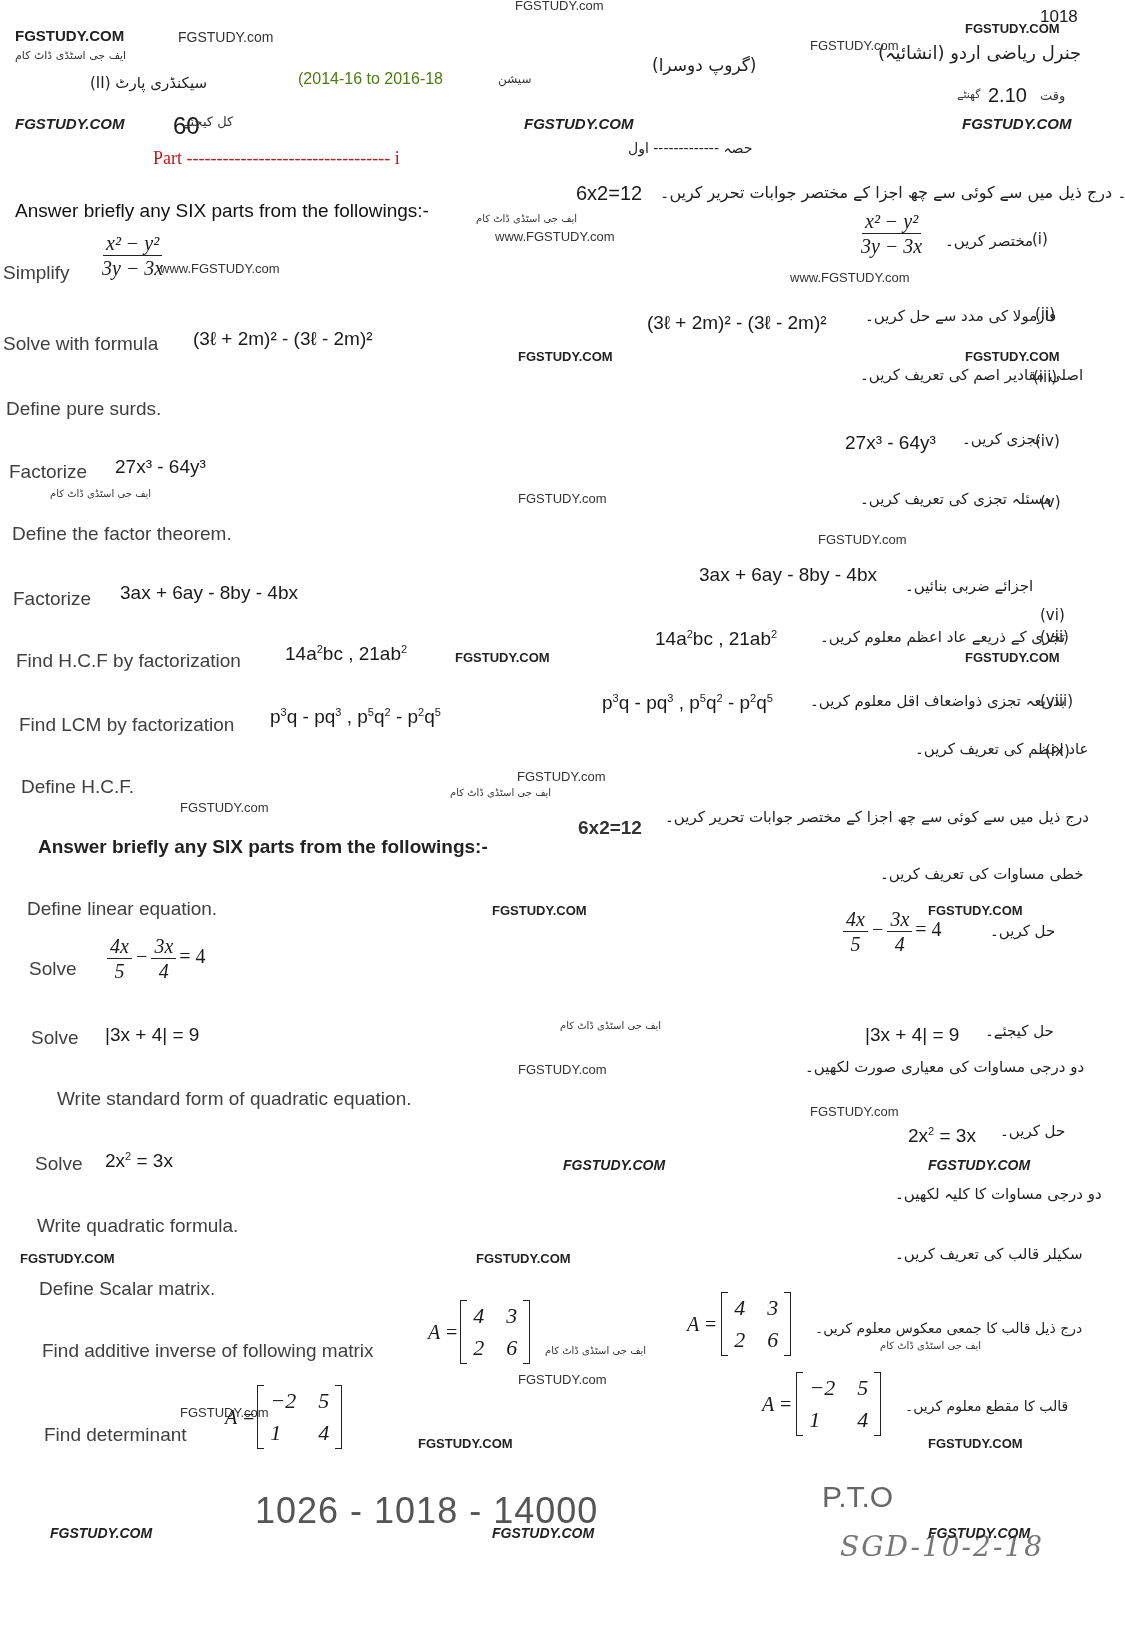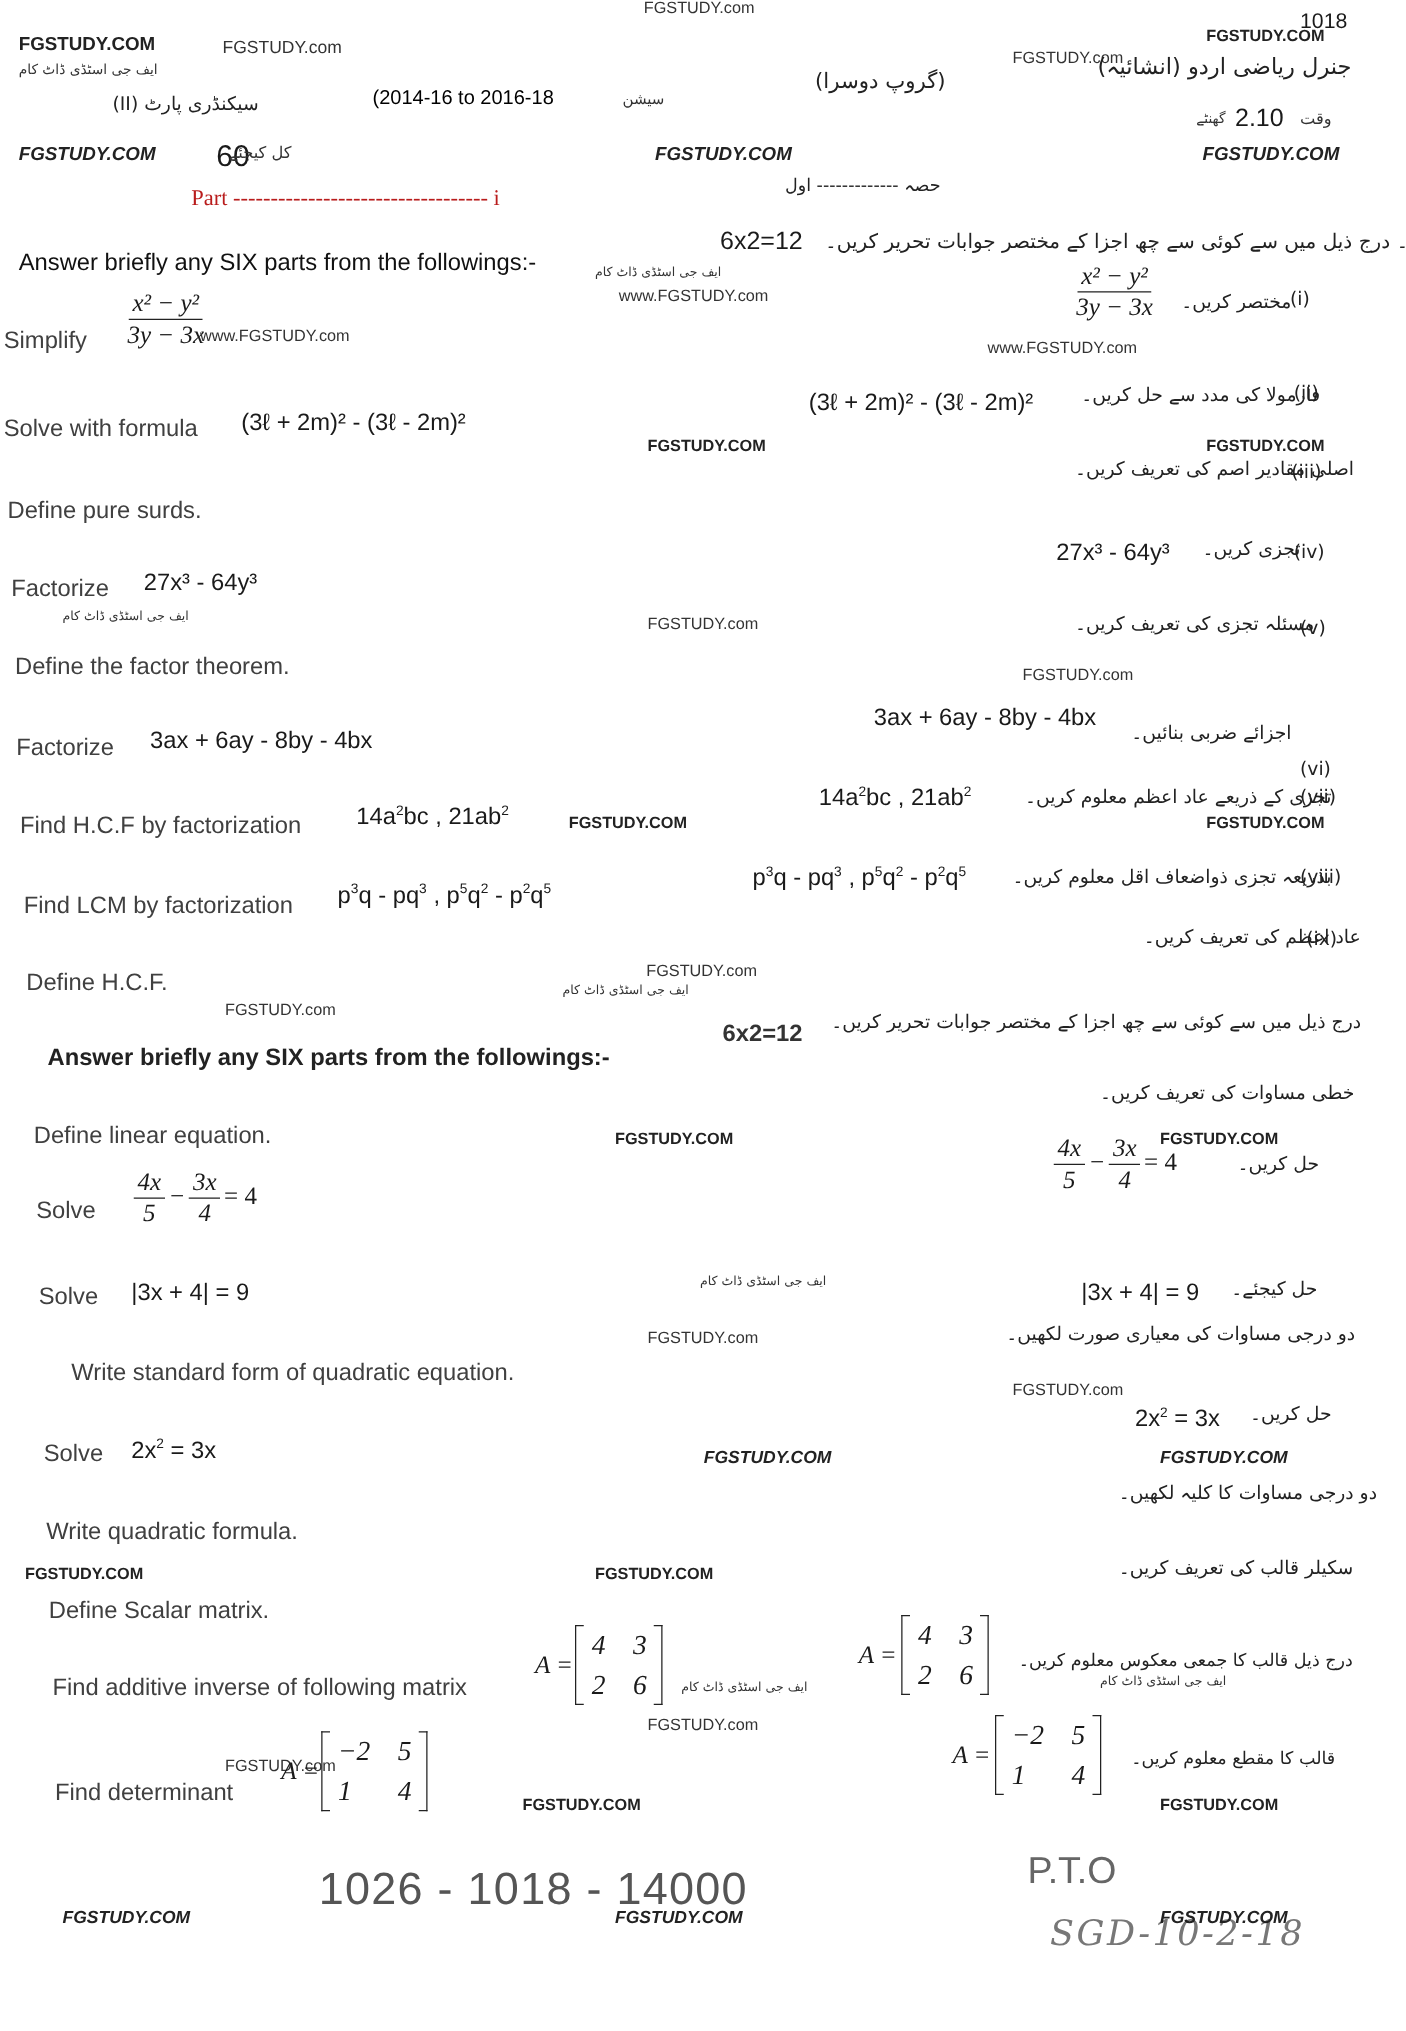--- a/index.html
+++ b/index.html
@@ -35,21 +35,21 @@
 
 <div>
   <span class="abs wm-thin" style="left:515px;top:-2px;">FGSTUDY.com</span>
   <span class="abs" style="left:1040px;top:7px;font-size:17px;">1018</span>
 
   <span class="abs wm-bold" style="left:15px;top:27px;">FGSTUDY.COM</span>
   <span class="abs wm-thin" style="left:178px;top:29px;font-size:14px;">FGSTUDY.com</span>
   <span class="abs urdu-sm" style="left:15px;top:49px;font-size:11px;">ایف جی اسٹڈی ڈاٹ کام</span>
 
   <span class="abs urdu" style="left:90px;top:74px;text-align:center;">سیکنڈری پارٹ (II)</span>
-  <span class="abs" style="left:298px;top:70px;font-size:16px;color:#000000;">(2014-16  to  2016-18</span>
+  <span class="abs" style="left:298px;top:70px;font-size:16px;color:#4d7c0f;">(2014-16  to  2016-18</span>
   <span class="abs urdu-sm" style="left:498px;top:72px;font-size:12px;">سیشن</span>
   <span class="abs urdu" style="left:652px;top:55px;font-size:17px;">(گروپ دوسرا)</span>
 
   <span class="abs wm-thin" style="left:810px;top:38px;">FGSTUDY.com</span>
   <span class="abs wm-bold" style="left:965px;top:21px;font-size:13px;">FGSTUDY.COM</span>
   <span class="abs urdu" style="left:878px;top:42px;font-size:18px;">جنرل ریاضی اردو (انشائیہ)</span>
 
   <span class="abs urdu-sm" style="left:1040px;top:88px;font-size:13px;">وقت</span>
   <span class="abs" style="left:988px;top:84px;font-size:20px;">2.10</span>
   <span class="abs urdu-sm" style="left:957px;top:88px;font-size:11px;">گھنٹے</span>

